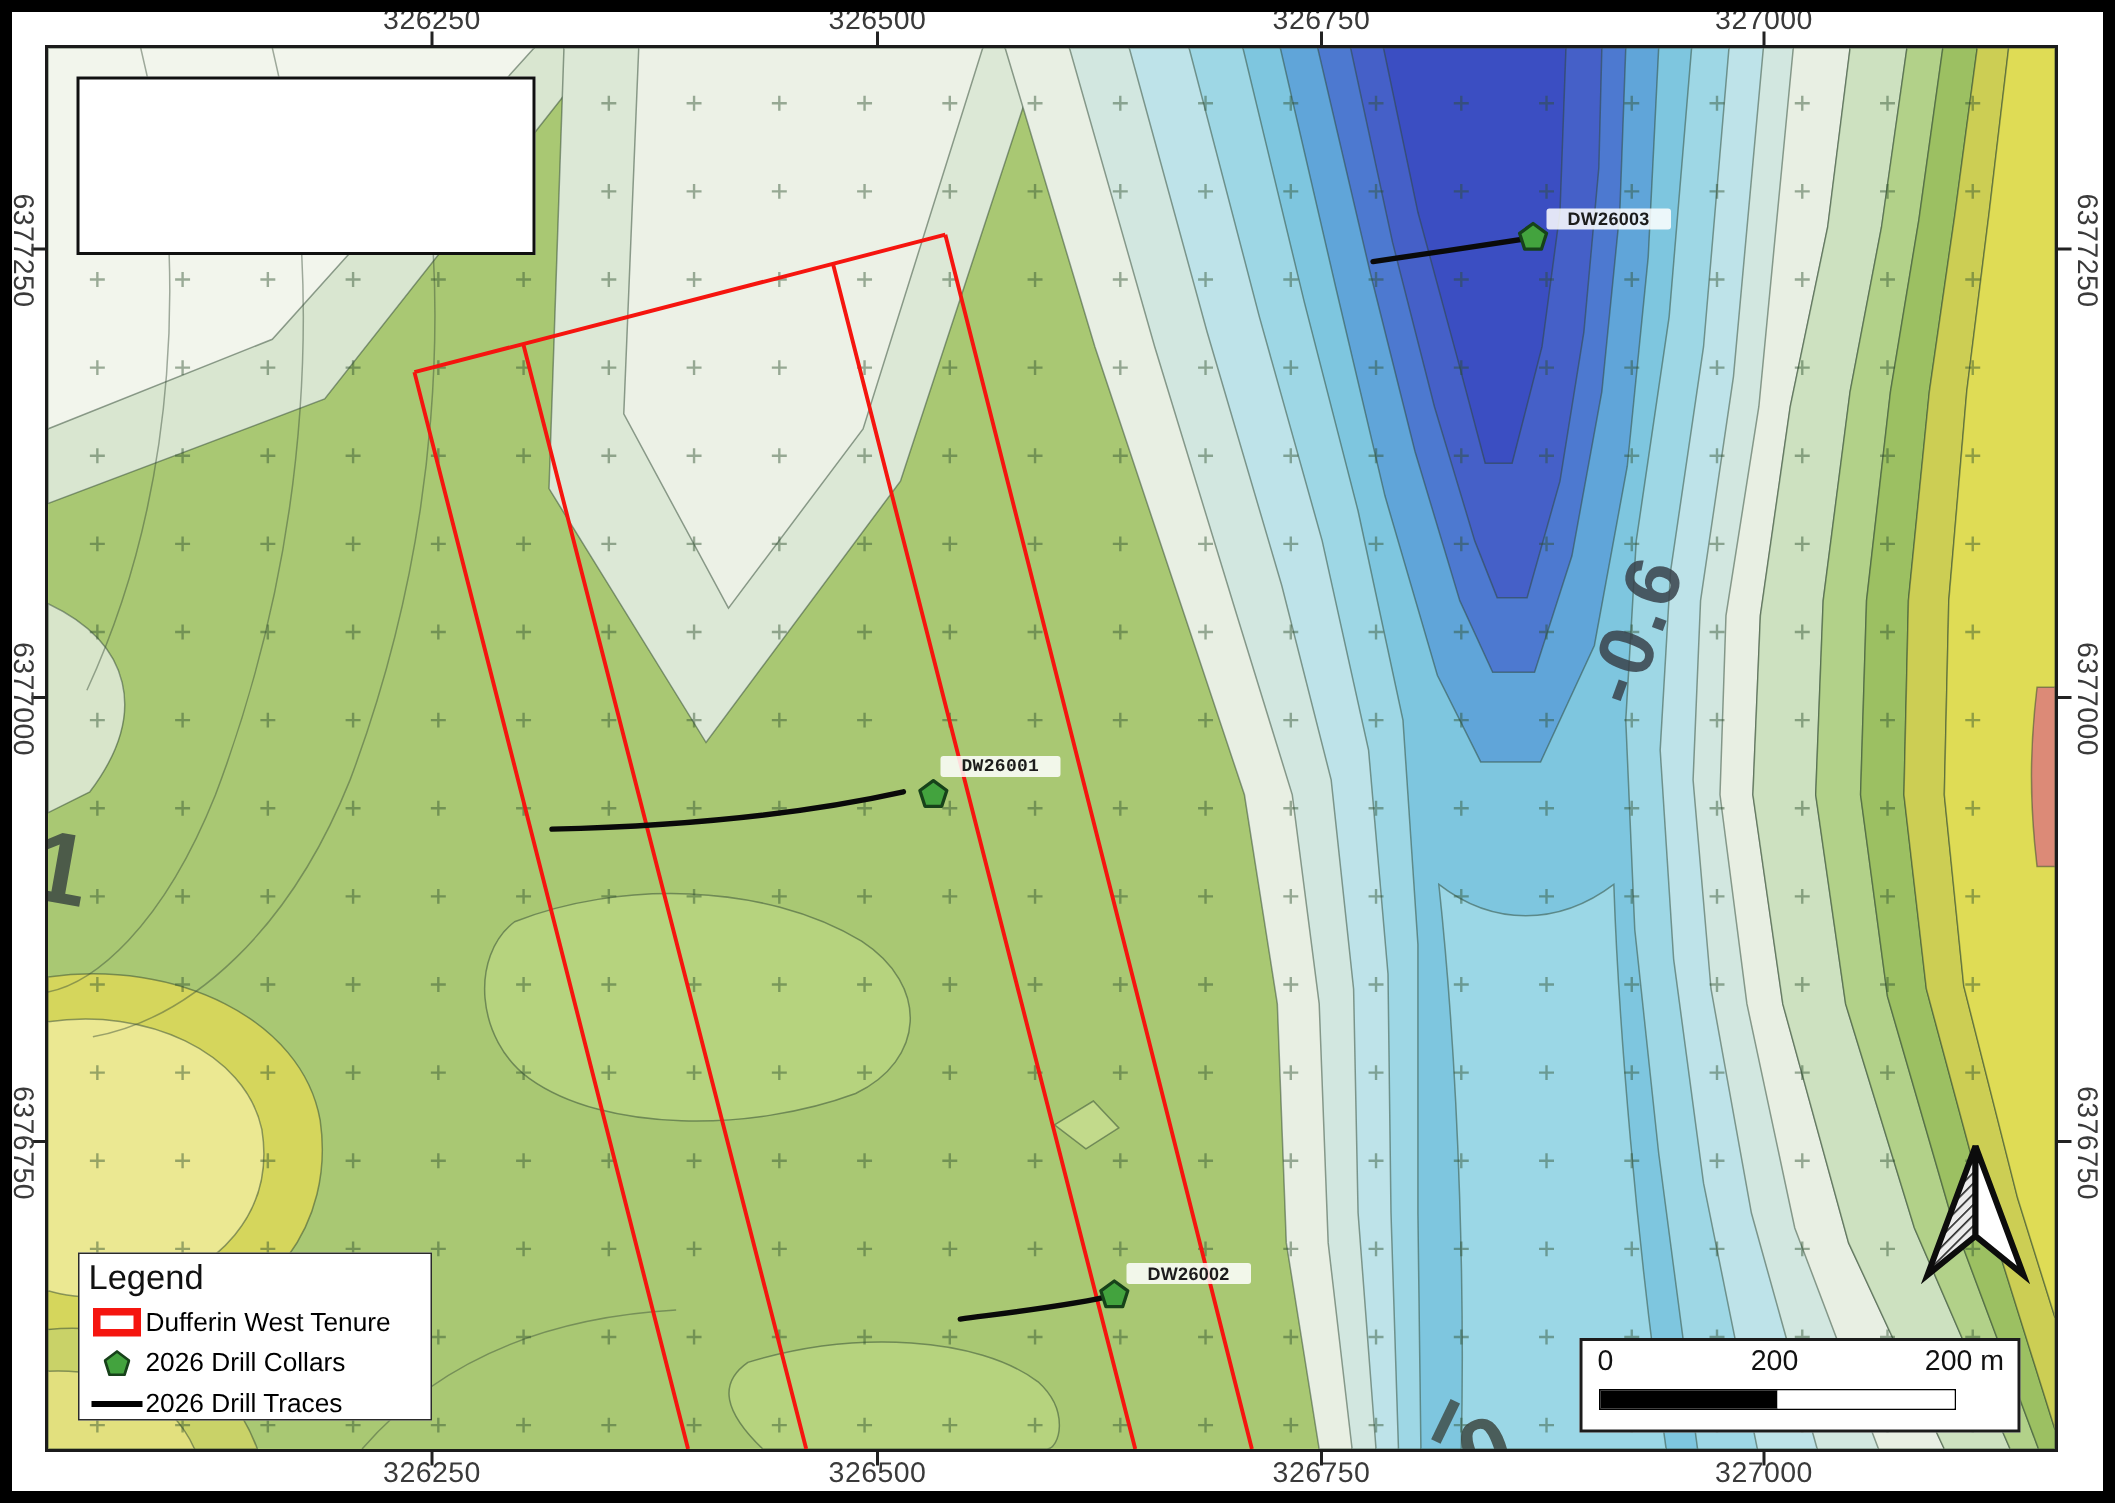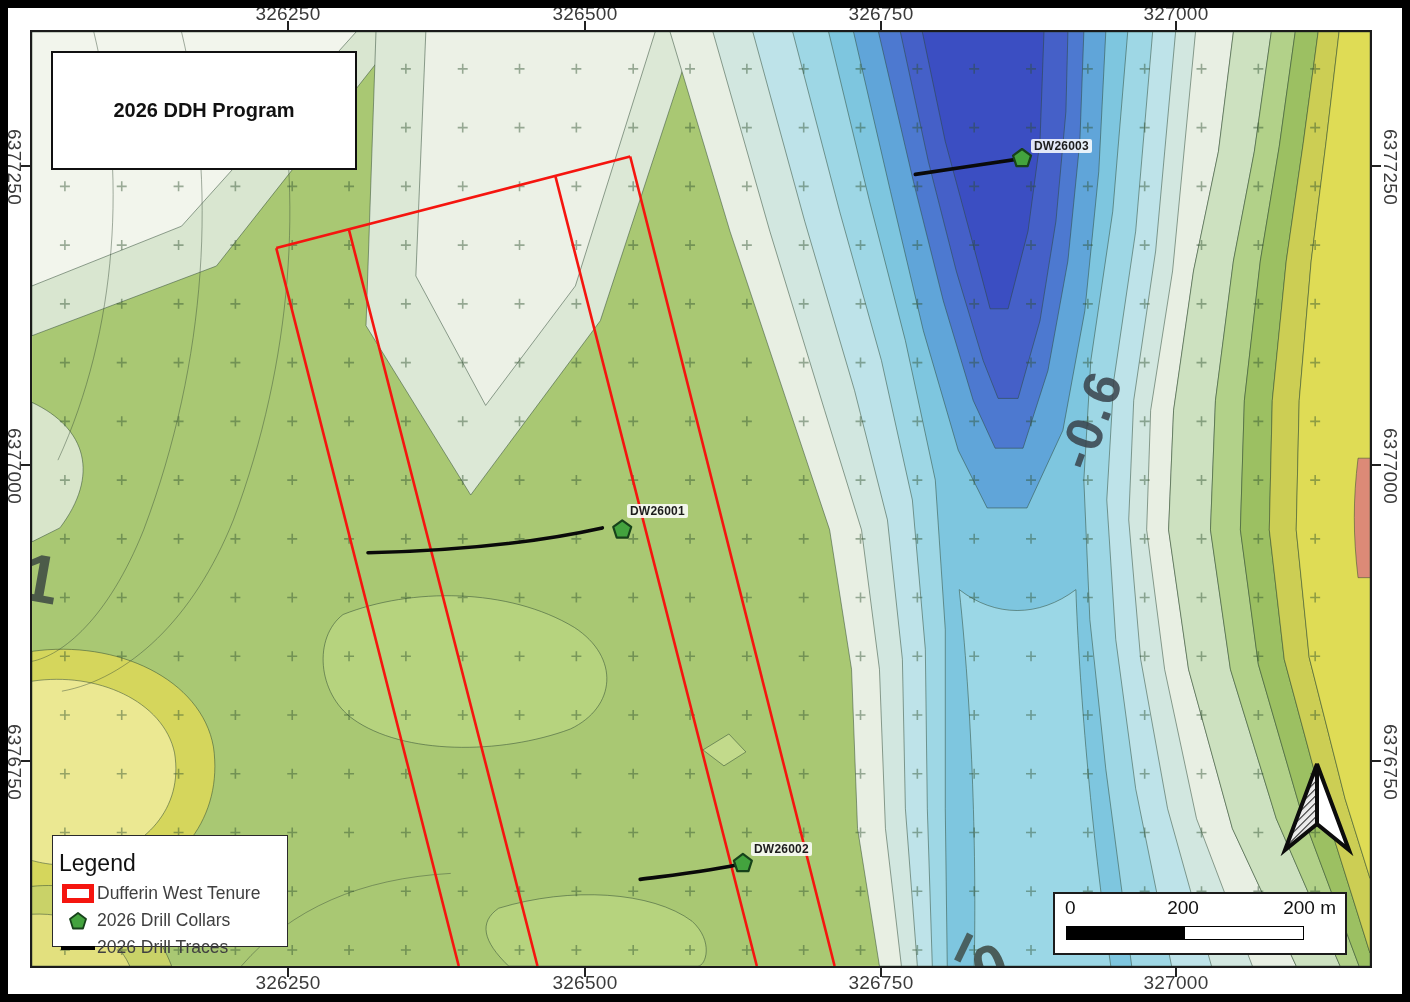--- a/index.html
+++ b/index.html
@@ -19,37 +19,37 @@
          letter-spacing:.3px;}
   .axlab.side{transform:rotate(90deg);}
   
   #title-box{position:absolute;left:51px;top:51px;width:306px;height:119px;background:#fff;
              border:2.5px solid #101010;box-sizing:border-box;z-index:10;
              display:flex;flex-direction:column;justify-content:center;text-align:center;}
   #title-box div{font-size:20px;font-weight:bold;color:#111;line-height:27px;}
   
   #legend{position:absolute;left:52px;top:835px;width:236px;height:112px;background:#fff;
           border:1.5px solid #2a2a2a;box-sizing:border-box;z-index:10;padding:2px 0 0 6px;}
-  #legend .lg-title{font-size:23px;color:#111;margin:12px 0 3px 0;}
+  #legend .lg-title{font-size:23px;color:#111;margin:0 0 3px 0;}
   .lg-row{display:flex;align-items:center;height:27px;}
   .lg-swatch{width:38px;display:flex;justify-content:center;align-items:center;flex:0 0 38px;}
-  .lg-label{font-size:17.5px;color:#404040;white-space:nowrap;}
+  .lg-label{font-size:17.5px;color:#000000;white-space:nowrap;}
   .sw-tenure{width:32px;height:19px;border:5px solid #f5150f;box-sizing:border-box;background:#fff;}
   .sw-line{width:34px;height:4px;background:#000;}
   
   #scalebar{position:absolute;left:1053px;top:892px;width:294px;height:63px;background:#fff;
             border:2px solid #1c1c1c;box-sizing:border-box;z-index:10;}
   #scalebar .sb-lab{position:absolute;top:3px;font-size:19px;color:#111;}
   #sb-0{left:10px;} #sb-100{left:128px;transform:translateX(-50%);} #sb-200{right:9px;margin-left:48px;}
   #sb-bar{position:absolute;left:11px;top:32px;width:238px;height:14px;border:1.5px solid #000;box-sizing:border-box;display:flex;}
   #sb-bar .seg1{width:50%;height:100%;background:#000;}
   #sb-bar .seg2{width:50%;height:100%;background:#fff;}
   
   .dw-label{position:absolute;font-size:12px;font-weight:600;color:#1c1c1c;z-index:6;
-            background:rgba(255,255,255,.85);padding:0 3px;border-radius:2px;letter-spacing:.2px;}
+            background:rgba(255,255,255,.85);padding:0 14px;border-radius:2px;letter-spacing:.2px;}
   
   #north-arrow{position:absolute;left:1280px;top:760px;z-index:9;}
 </style>
 </head>
 <body>
 
 <div id="page">
 
   <div id="map-area">
     <svg id="map-svg" viewBox="0 0 1342 938" preserveAspectRatio="none">
@@ -118,21 +118,21 @@
       </g>
 
       <g fill="#43a33e" stroke="#17421a" stroke-width="2.2" stroke-linejoin="round">
         <polygon points="592,490.5 601,497.1 597.6,507.7 586.4,507.7 583,497.1"></polygon>
         <polygon points="713,825.5 722,832.1 718.6,842.7 707.4,842.7 704,832.1"></polygon>
         <polygon points="993,117.5 1002,124.1 998.6,134.7 987.4,134.7 984,124.1"></polygon>
       </g>
     </svg>
   </div>
 
-  <div class="dw-label" style="left:627px;top:504px;">DW26001</div>
+  <div class="dw-label" style="left:627px;top:504px;font-family:Liberation Mono, monospace;">DW26001</div>
   <div class="dw-label" style="left:751px;top:842px;">DW26002</div>
   <div class="dw-label" style="left:1031px;top:139px;">DW26003</div>
 
   <div class="tick h" style="left:287px;top:21px;"></div>
   <div class="tick h" style="left:584px;top:21px;"></div>
   <div class="tick h" style="left:880px;top:21px;"></div>
   <div class="tick h" style="left:1175px;top:21px;"></div>
   <div class="tick h" style="left:287px;top:968px;"></div>
   <div class="tick h" style="left:584px;top:968px;"></div>
   <div class="tick h" style="left:880px;top:968px;"></div>
@@ -153,21 +153,20 @@
   <div class="axlab" style="left:836px;top:972px;">326750</div>
   <div class="axlab" style="left:1131px;top:972px;">327000</div>
   <div class="axlab side" style="left:-31px;top:156px;">6377250</div>
   <div class="axlab side" style="left:-31px;top:455px;">6377000</div>
   <div class="axlab side" style="left:-31px;top:751px;">6376750</div>
   <div class="axlab side" style="left:1345px;top:156px;">6377250</div>
   <div class="axlab side" style="left:1345px;top:455px;">6377000</div>
   <div class="axlab side" style="left:1345px;top:751px;">6376750</div>
 
   <div id="title-box">
-    <div>2026 DDH Program</div>
   </div>
 
   <div id="legend">
     <div class="lg-title">Legend</div>
     <div class="lg-row">
       <span class="lg-swatch">
           <span class="sw-tenure"></span>
         </span>
       <span class="lg-label">Dufferin West Tenure</span>
     </div>

